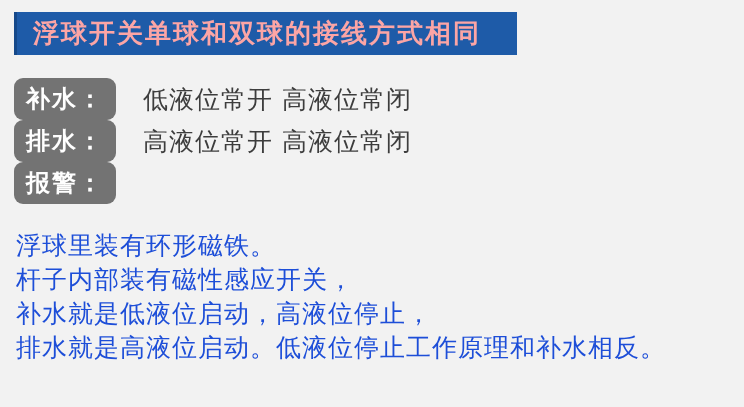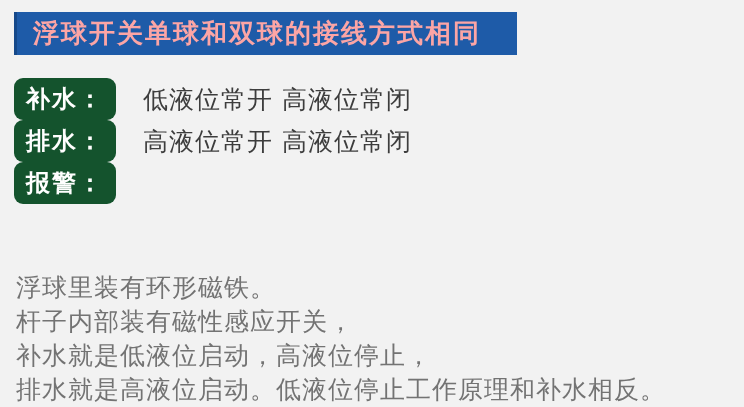--- a/index.html
+++ b/index.html
@@ -48,21 +48,21 @@
     display: flex;
     align-items: center;
   }
   .badge {
     display: inline-flex;
     align-items: center;
     justify-content: center;
     box-sizing: border-box;
     width: 102px;
     height: 42px;
-    background: #14532d;
+    background: #737373;
     border-radius: 9px;
     color: #ffffff;
     font-size: 24px;
     font-weight: bold;
     letter-spacing: 2px;
     white-space: pre;
     flex: 0 0 auto;
   }
   .row-text {
     margin-left: 27px;
@@ -70,23 +70,22 @@
     color: #3d3d3d;
     white-space: pre;
     letter-spacing: 1px;
   }
   .paragraph {
     position: absolute;
     left: 16px;
     top: 229px;
     width: 720px;
     font-size: 25px;
-    color: #737373;
+    color: #1d4ed8;
     letter-spacing: 1px;
-    margin-top: 42px;
   }
   .para-line {
     line-height: 34px;
     white-space: pre;
   }
 </style>
 </head>
 <body>
 
 <div class="canvas">

